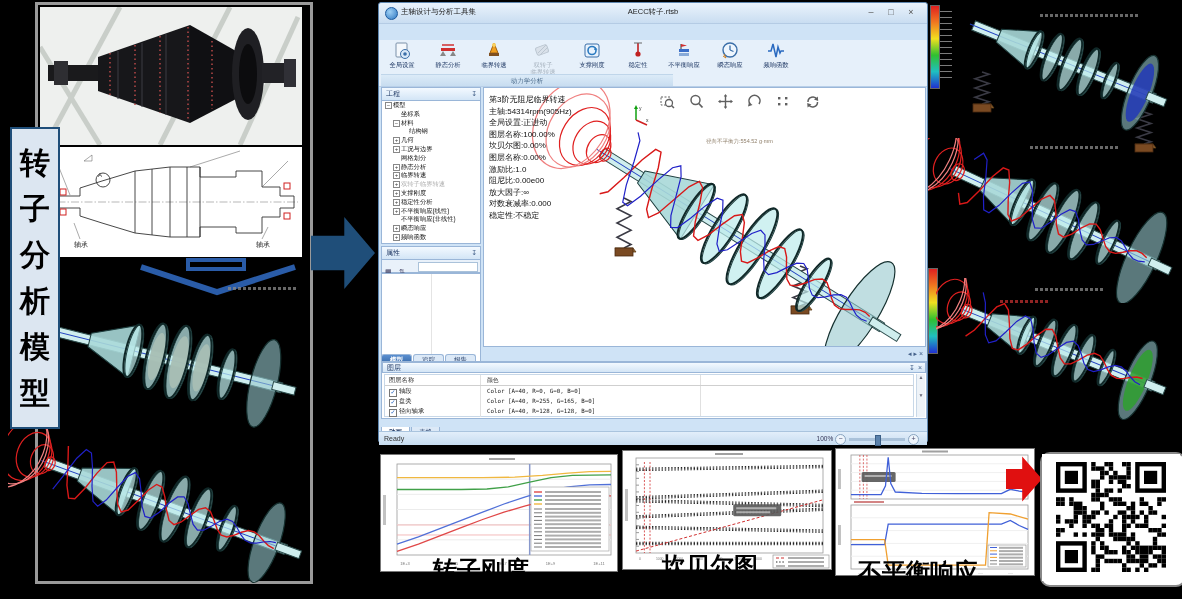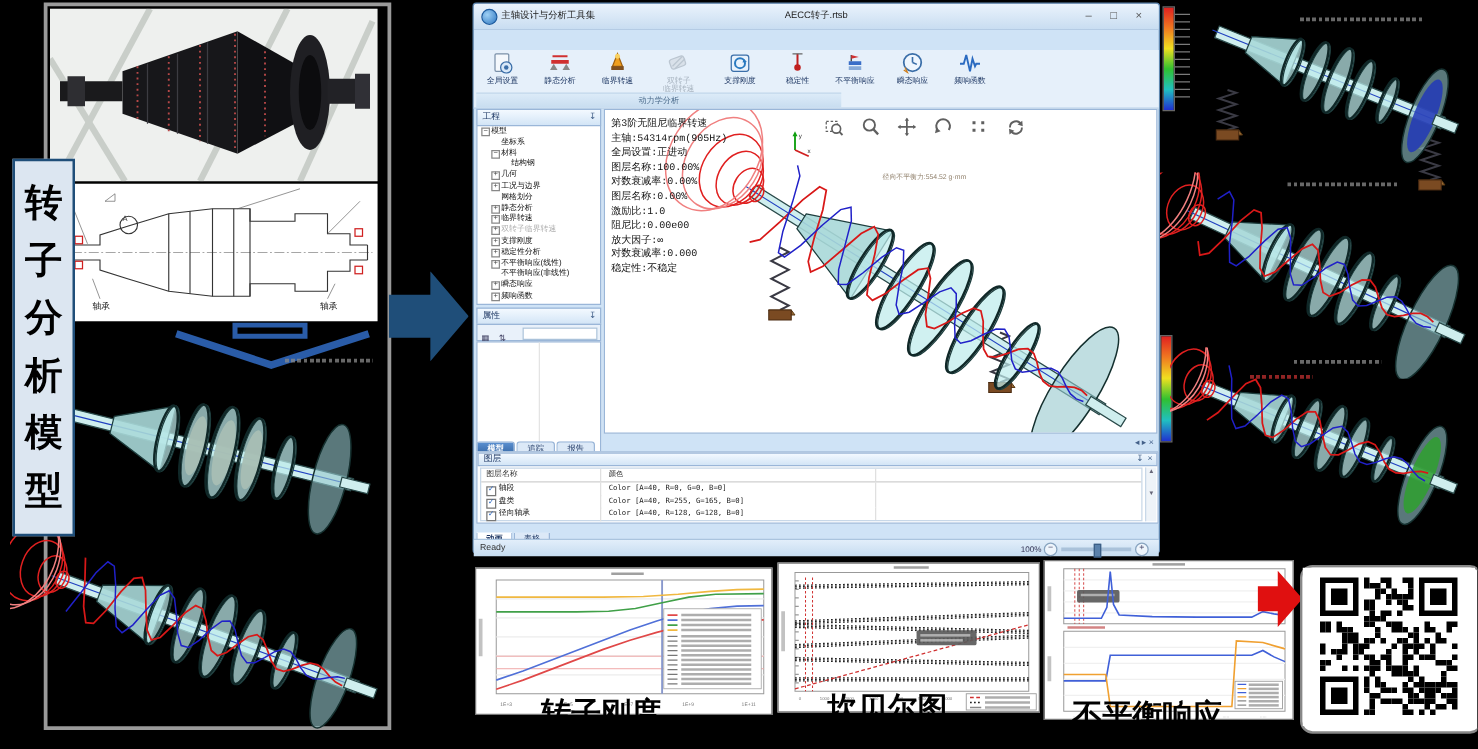--- a/index.html
+++ b/index.html
@@ -64,21 +64,21 @@
   #props-panel{left:2px;top:243px;width:100px;height:172px;}
   #props-toolbar{left:0;top:13px;width:100px;height:14px;background:#e9f1fa;border:1px solid #9ab6d8;
      box-sizing:border-box;}
   #props-search{left:36px;top:2px;width:58px;height:8px;background:#fff;border:1px solid #aac2da;}
   #props-grid{left:0;top:27px;width:100px;height:145px;background:#fff;border:1px solid #9ab6d8;box-sizing:border-box;}
   #props-grid .vdiv{left:49px;top:0;width:1px;height:100%;background:#e4e4e4;}
   .sort-ic{font-size:7px;color:#446;margin-left:3px;}
 
   #viewport{left:104px;top:84px;width:443px;height:260px;background:#fff;border:1px solid #9ab6d8;
      box-sizing:border-box;overflow:hidden;}
-  #vp-info{left:5px;top:6px;z-index:3;font-family:Liberation Mono, monospace;}
+  #vp-info{left:5px;top:6px;z-index:3;}
   #vp-info div{font-size:8px;color:#111;line-height:11.6px;font-weight:500;}
   #vp-tools{left:176px;top:6px;z-index:3;}
   #vp-tools svg{margin-right:7px;}
   #vp-annot{left:222px;top:50px;font-size:5.5px;color:#8f7f6a;z-index:3;}
 
   #doc-tabs{left:2px;top:345px;width:546px;height:13px;}
   .dtab{display:inline-block;padding:1px 8px;font-size:6.5px;color:#1f3864;background:#dce9f7;
      border:1px solid #9ab6d8;border-bottom:none;border-radius:3px 3px 0 0;margin-right:1px;}
   .dtab.active{background:linear-gradient(#5a8fd0,#30619e);color:#fff;font-weight:bold;}
   #doc-tab-btns{right:4px;top:2px;font-size:7px;color:#44618a;}
@@ -374,21 +374,21 @@
         <div class="abs vdiv"></div>
       </div>
     </div>
 
     <div class="abs" id="viewport">
       <div class="abs" id="vp-info">
           <div>第3阶无阻尼临界转速</div>
           <div>主轴:54314rpm(905Hz)</div>
           <div>全局设置:正进动</div>
           <div>图层名称:100.00%</div>
-          <div>对数衰减率:0.00%</div>
+          <div>坎贝尔图:0.00%</div>
           <div>图层名称:0.00%</div>
           <div>激励比:1.0</div>
           <div>阻尼比:0.00e00</div>
           <div>放大因子:∞</div>
           <div>对数衰减率:0.000</div>
           <div>稳定性:不稳定</div>
         </div>
       <div class="abs" id="vp-tools"><span style="margin-right: 7px;"><svg width="15" height="15">
               <rect x="1" y="3" width="9" height="8" fill="none" stroke="#606060" stroke-dasharray="2,1.5"></rect>
               <circle cx="9" cy="9" r="3.5" fill="#fff" stroke="#606060" stroke-width="1.3"></circle>

